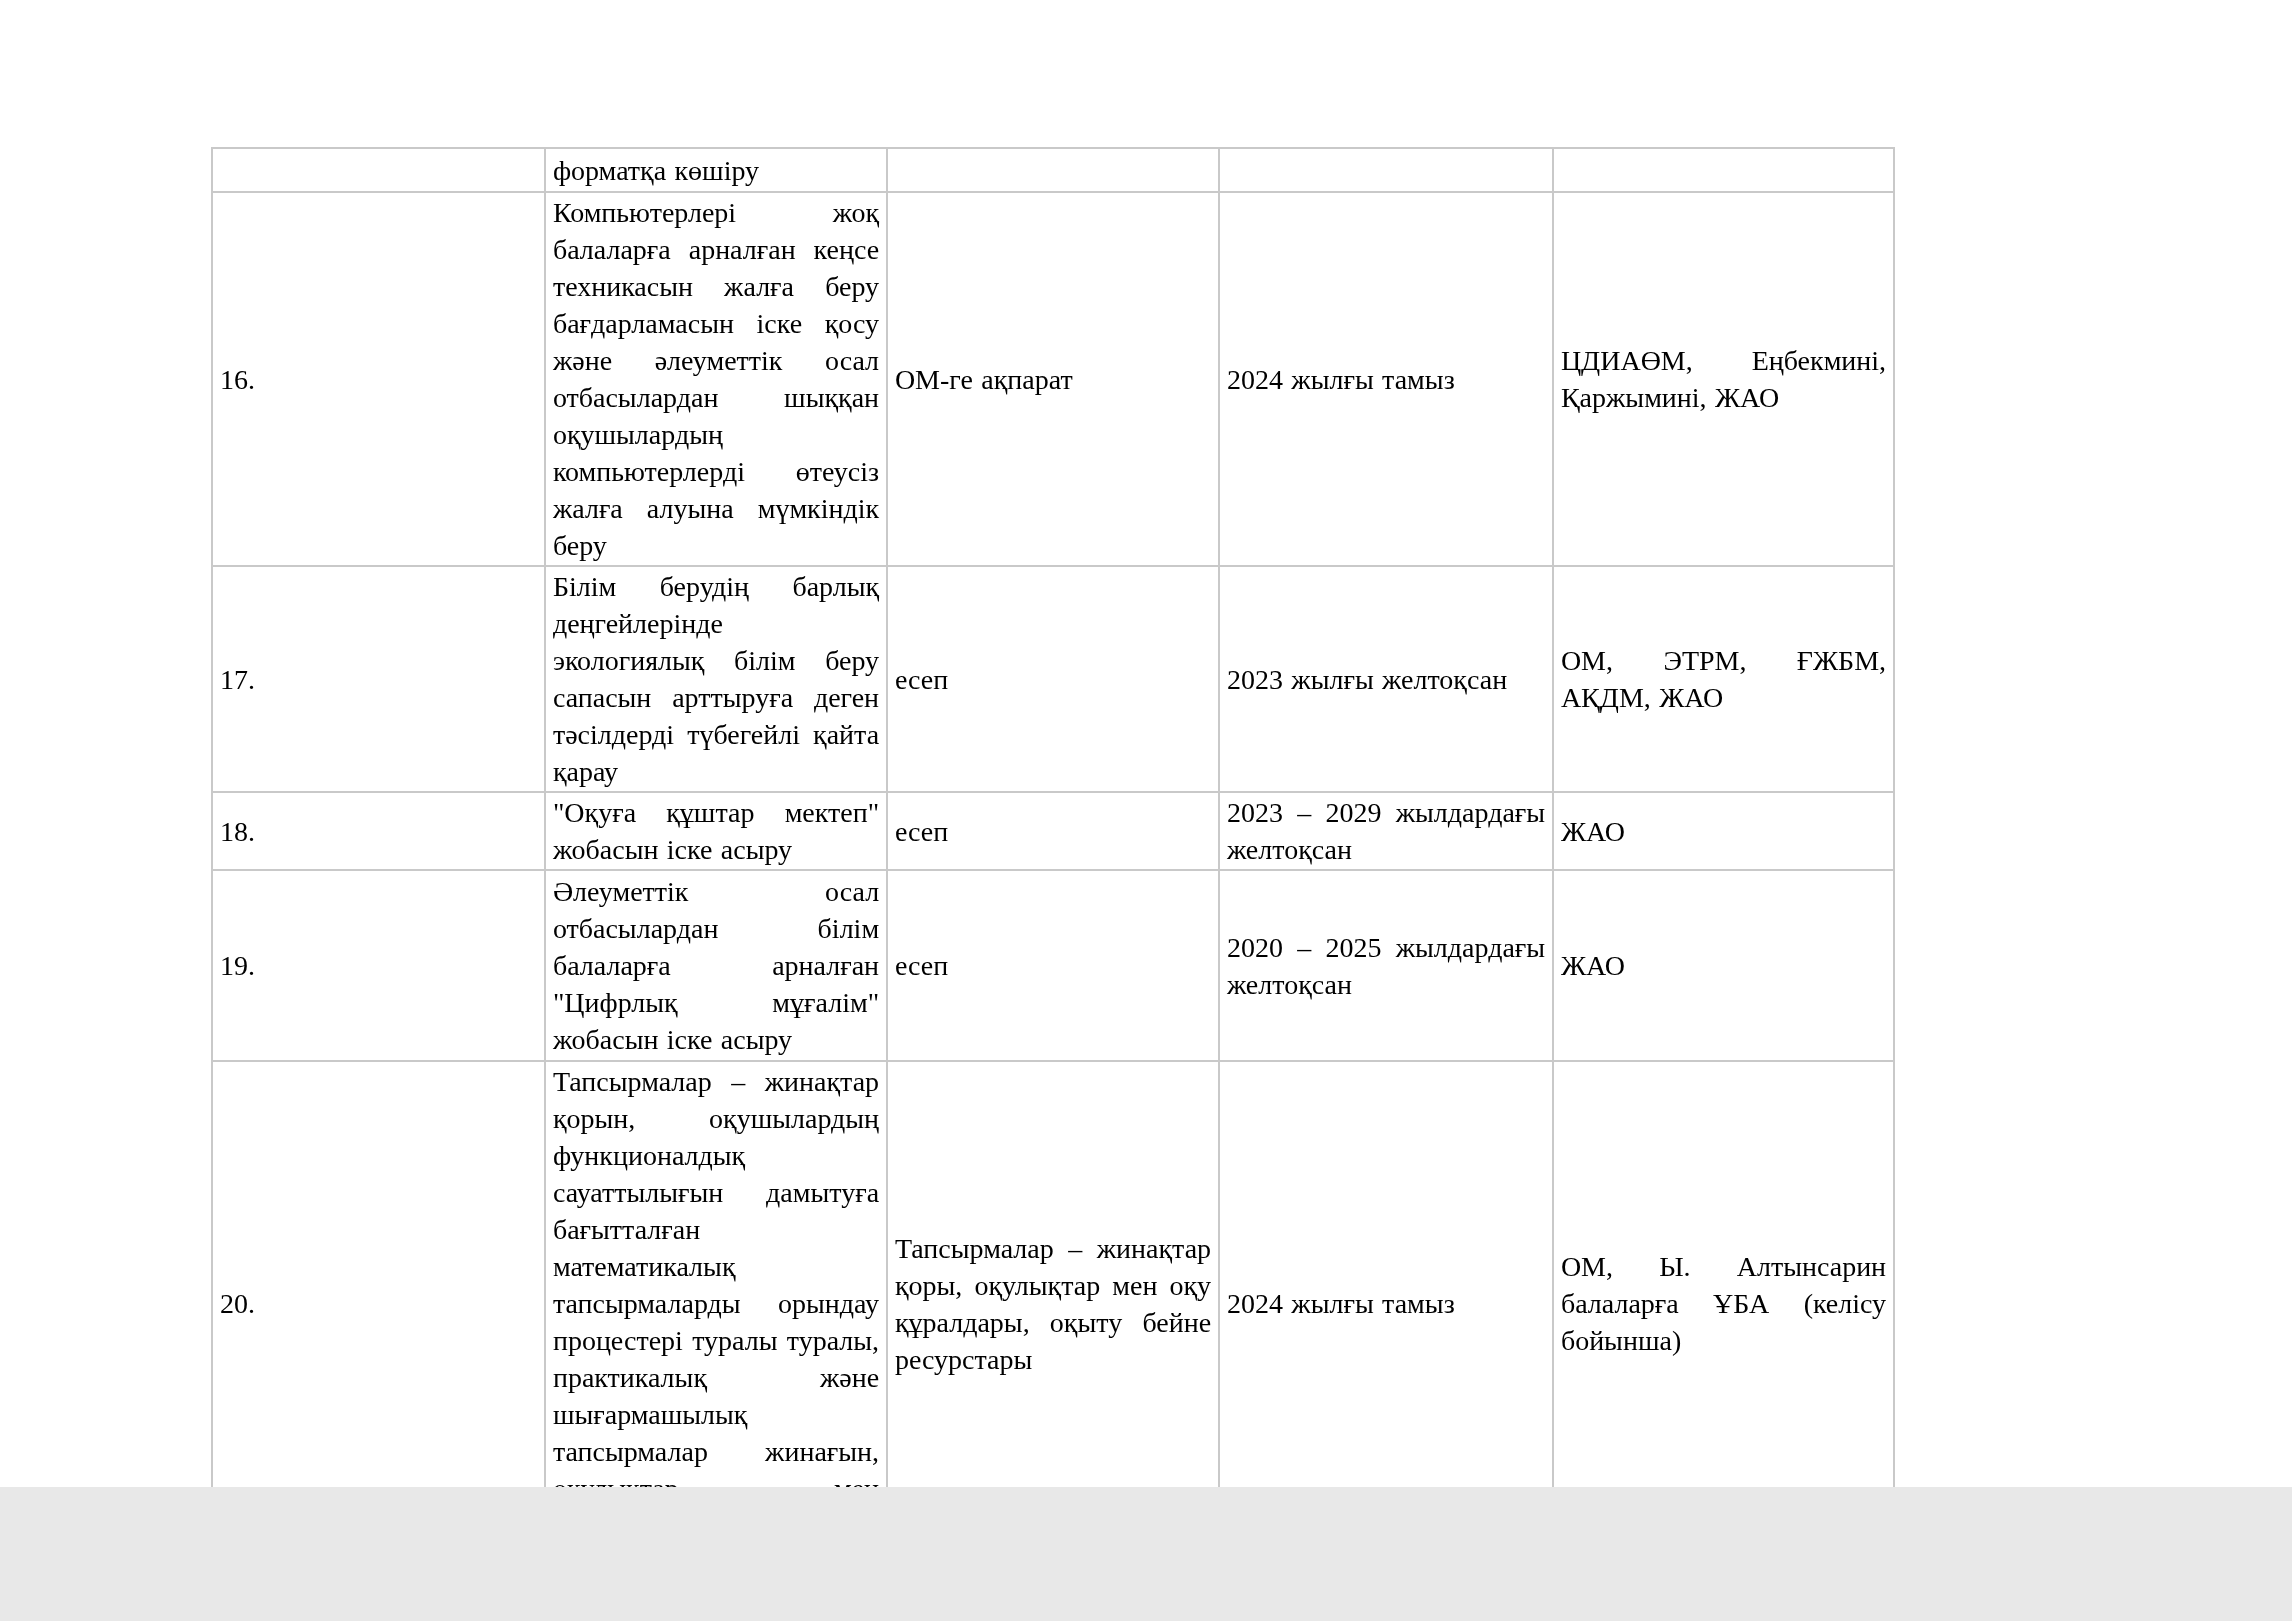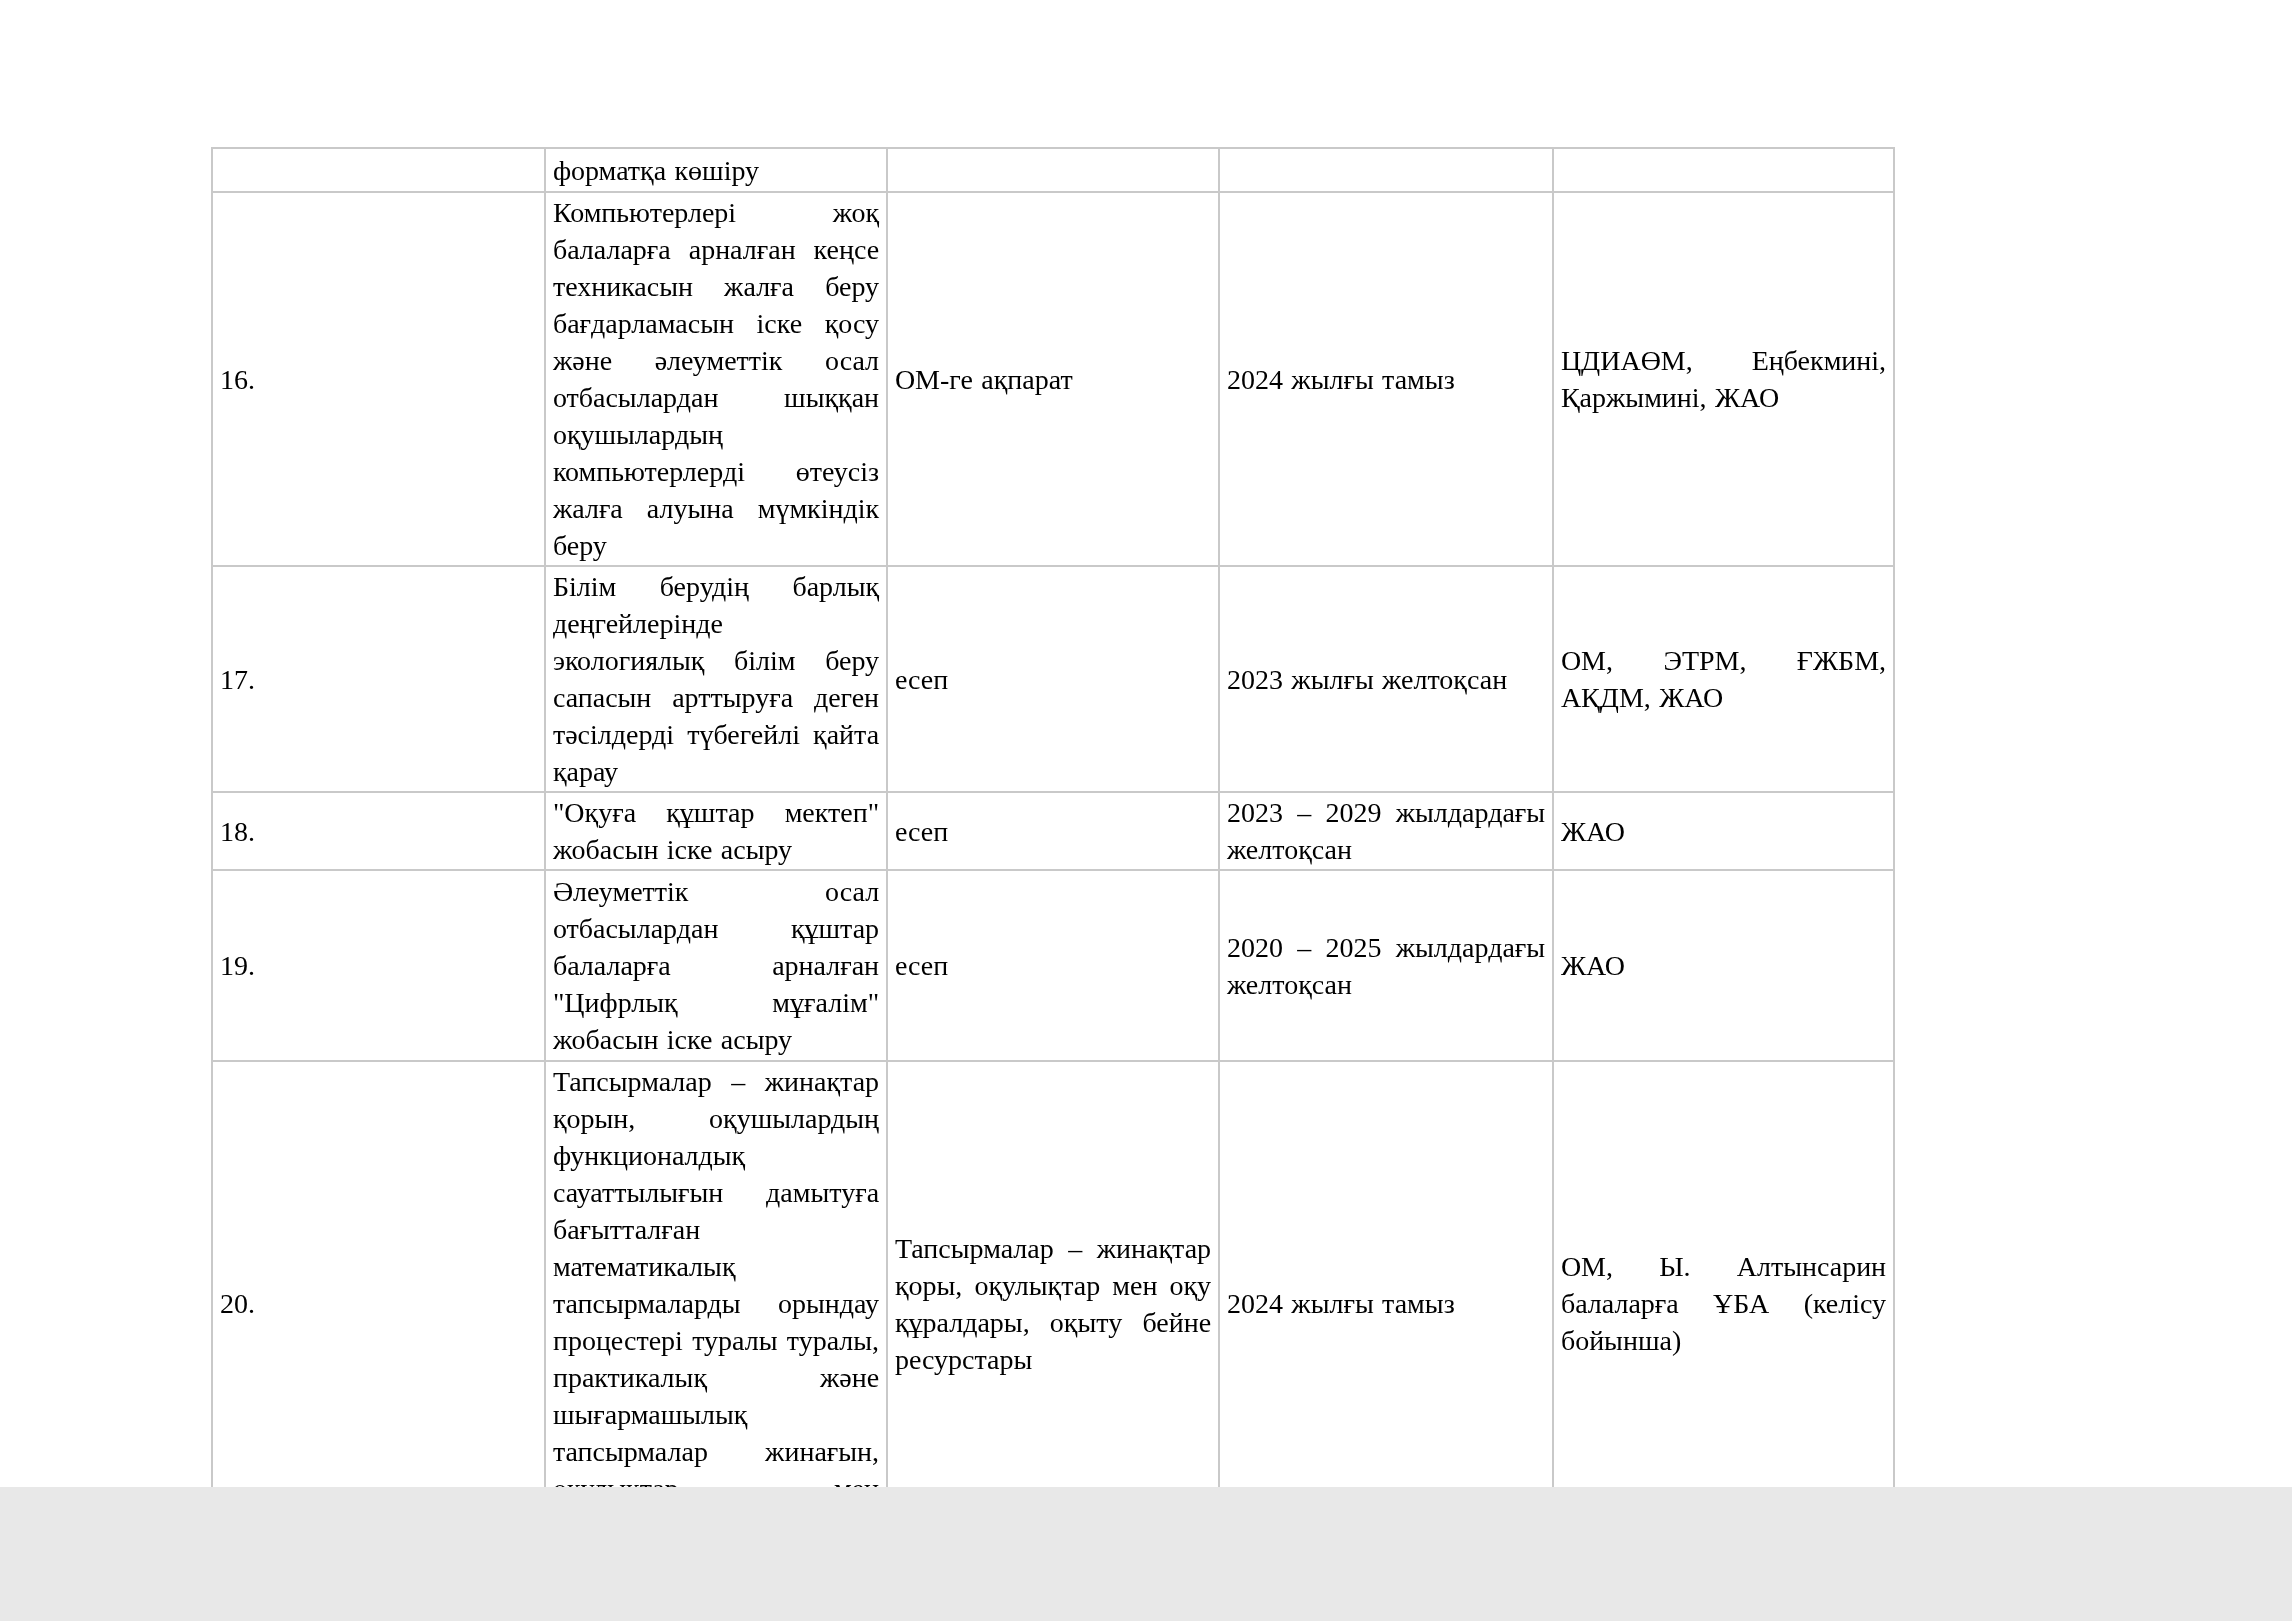--- a/index.html
+++ b/index.html
@@ -127,21 +127,21 @@
           </td>
         <td>
             <div class="cell-p">ЖАО</div>
           </td>
       </tr>
       <tr class="r4">
         <td>
             <div class="cell-p num-p">19.</div>
           </td>
         <td>
-            <div class="cell-p">Әлеуметтік осал отбасылардан құштар балаларға арналған "Цифрлық мұғалім" жобасын іске асыру</div>
+            <div class="cell-p">Әлеуметтік осал отбасылардан білім балаларға арналған "Цифрлық мұғалім" жобасын іске асыру</div>
           </td>
         <td>
             <div class="cell-p">есеп</div>
           </td>
         <td>
             <div class="cell-p">2020 – 2025 жылдардағы желтоқсан</div>
           </td>
         <td>
             <div class="cell-p">ЖАО</div>
           </td>

